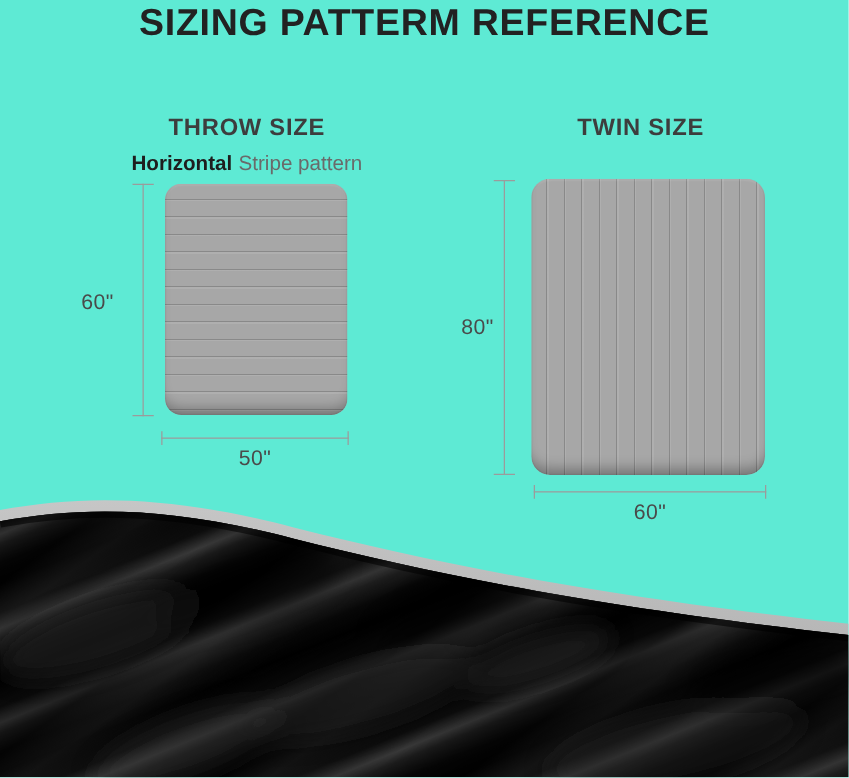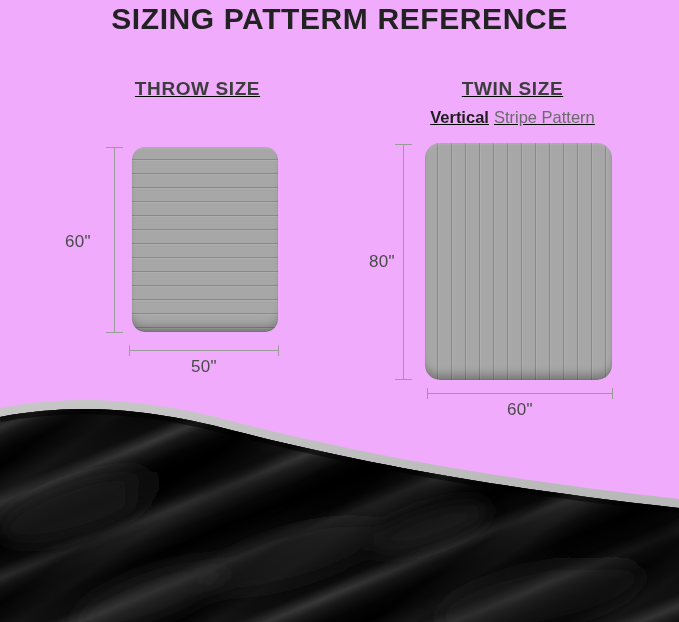--- a/index.html
+++ b/index.html
@@ -1,35 +1,35 @@
 <!DOCTYPE html>
 <html><head>
 <meta charset="utf-8">
 <style>
   html,body{margin:0;padding:0;background:#ffffff;}
   body{font-family:"Liberation Sans", sans-serif;}
   .stage{
     position:relative;
     width:679px;height:622px;
-    background:#f0abfc;
+    background:#5eead4;
     overflow:hidden;
   }
   
   .page-title{
     position:absolute;top:0;left:0;width:100%;
     margin:0;
     text-align:center;
     font-size:30px;
     font-weight:700;
     letter-spacing:.6px;
     color:#222222;
     line-height:38px;
   }
   
-  .col{position:absolute;top:78px;width:315px;text-align:center;text-decoration:underline;}
+  .col{position:absolute;top:92px;width:315px;text-align:center;}
   .col-throw{left:40px;}
   .col-twin{left:355px;text-align:center;}
   .col h2{
     margin:0 0 7px 0;
     font-size:19px;
     font-weight:700;
     letter-spacing:.6px;
     color:#3d3d3d;
   }
   .sub{margin:0;font-size:16.5px;line-height:20px;}
@@ -95,25 +95,25 @@
 </style>
 </head>
 <body>
 
 <div class="stage">
 
   <h1 class="page-title">SIZING PATTERM REFERENCE</h1>
 
   <div class="col col-throw">
     <h2>THROW SIZE</h2>
+    <p class="sub"><b>Horizontal</b><span>Stripe pattern</span></p>
   </div>
 
   <div class="col col-twin">
     <h2>TWIN SIZE</h2>
-    <p class="sub"><b>Vertical</b><span>Stripe Pattern</span></p>
   </div>
 
   <div id="throw-blanket" class="blanket h"></div>
   <div id="throw-vdim" class="vdim"></div>
   <div id="throw-hdim" class="hdim"></div>
   <div id="throw-height-label" class="dim-label">60"</div>
   <div id="throw-width-label" class="dim-label">50"</div>
 
   <div id="twin-blanket" class="blanket v"></div>
   <div id="twin-vdim" class="vdim"></div>

